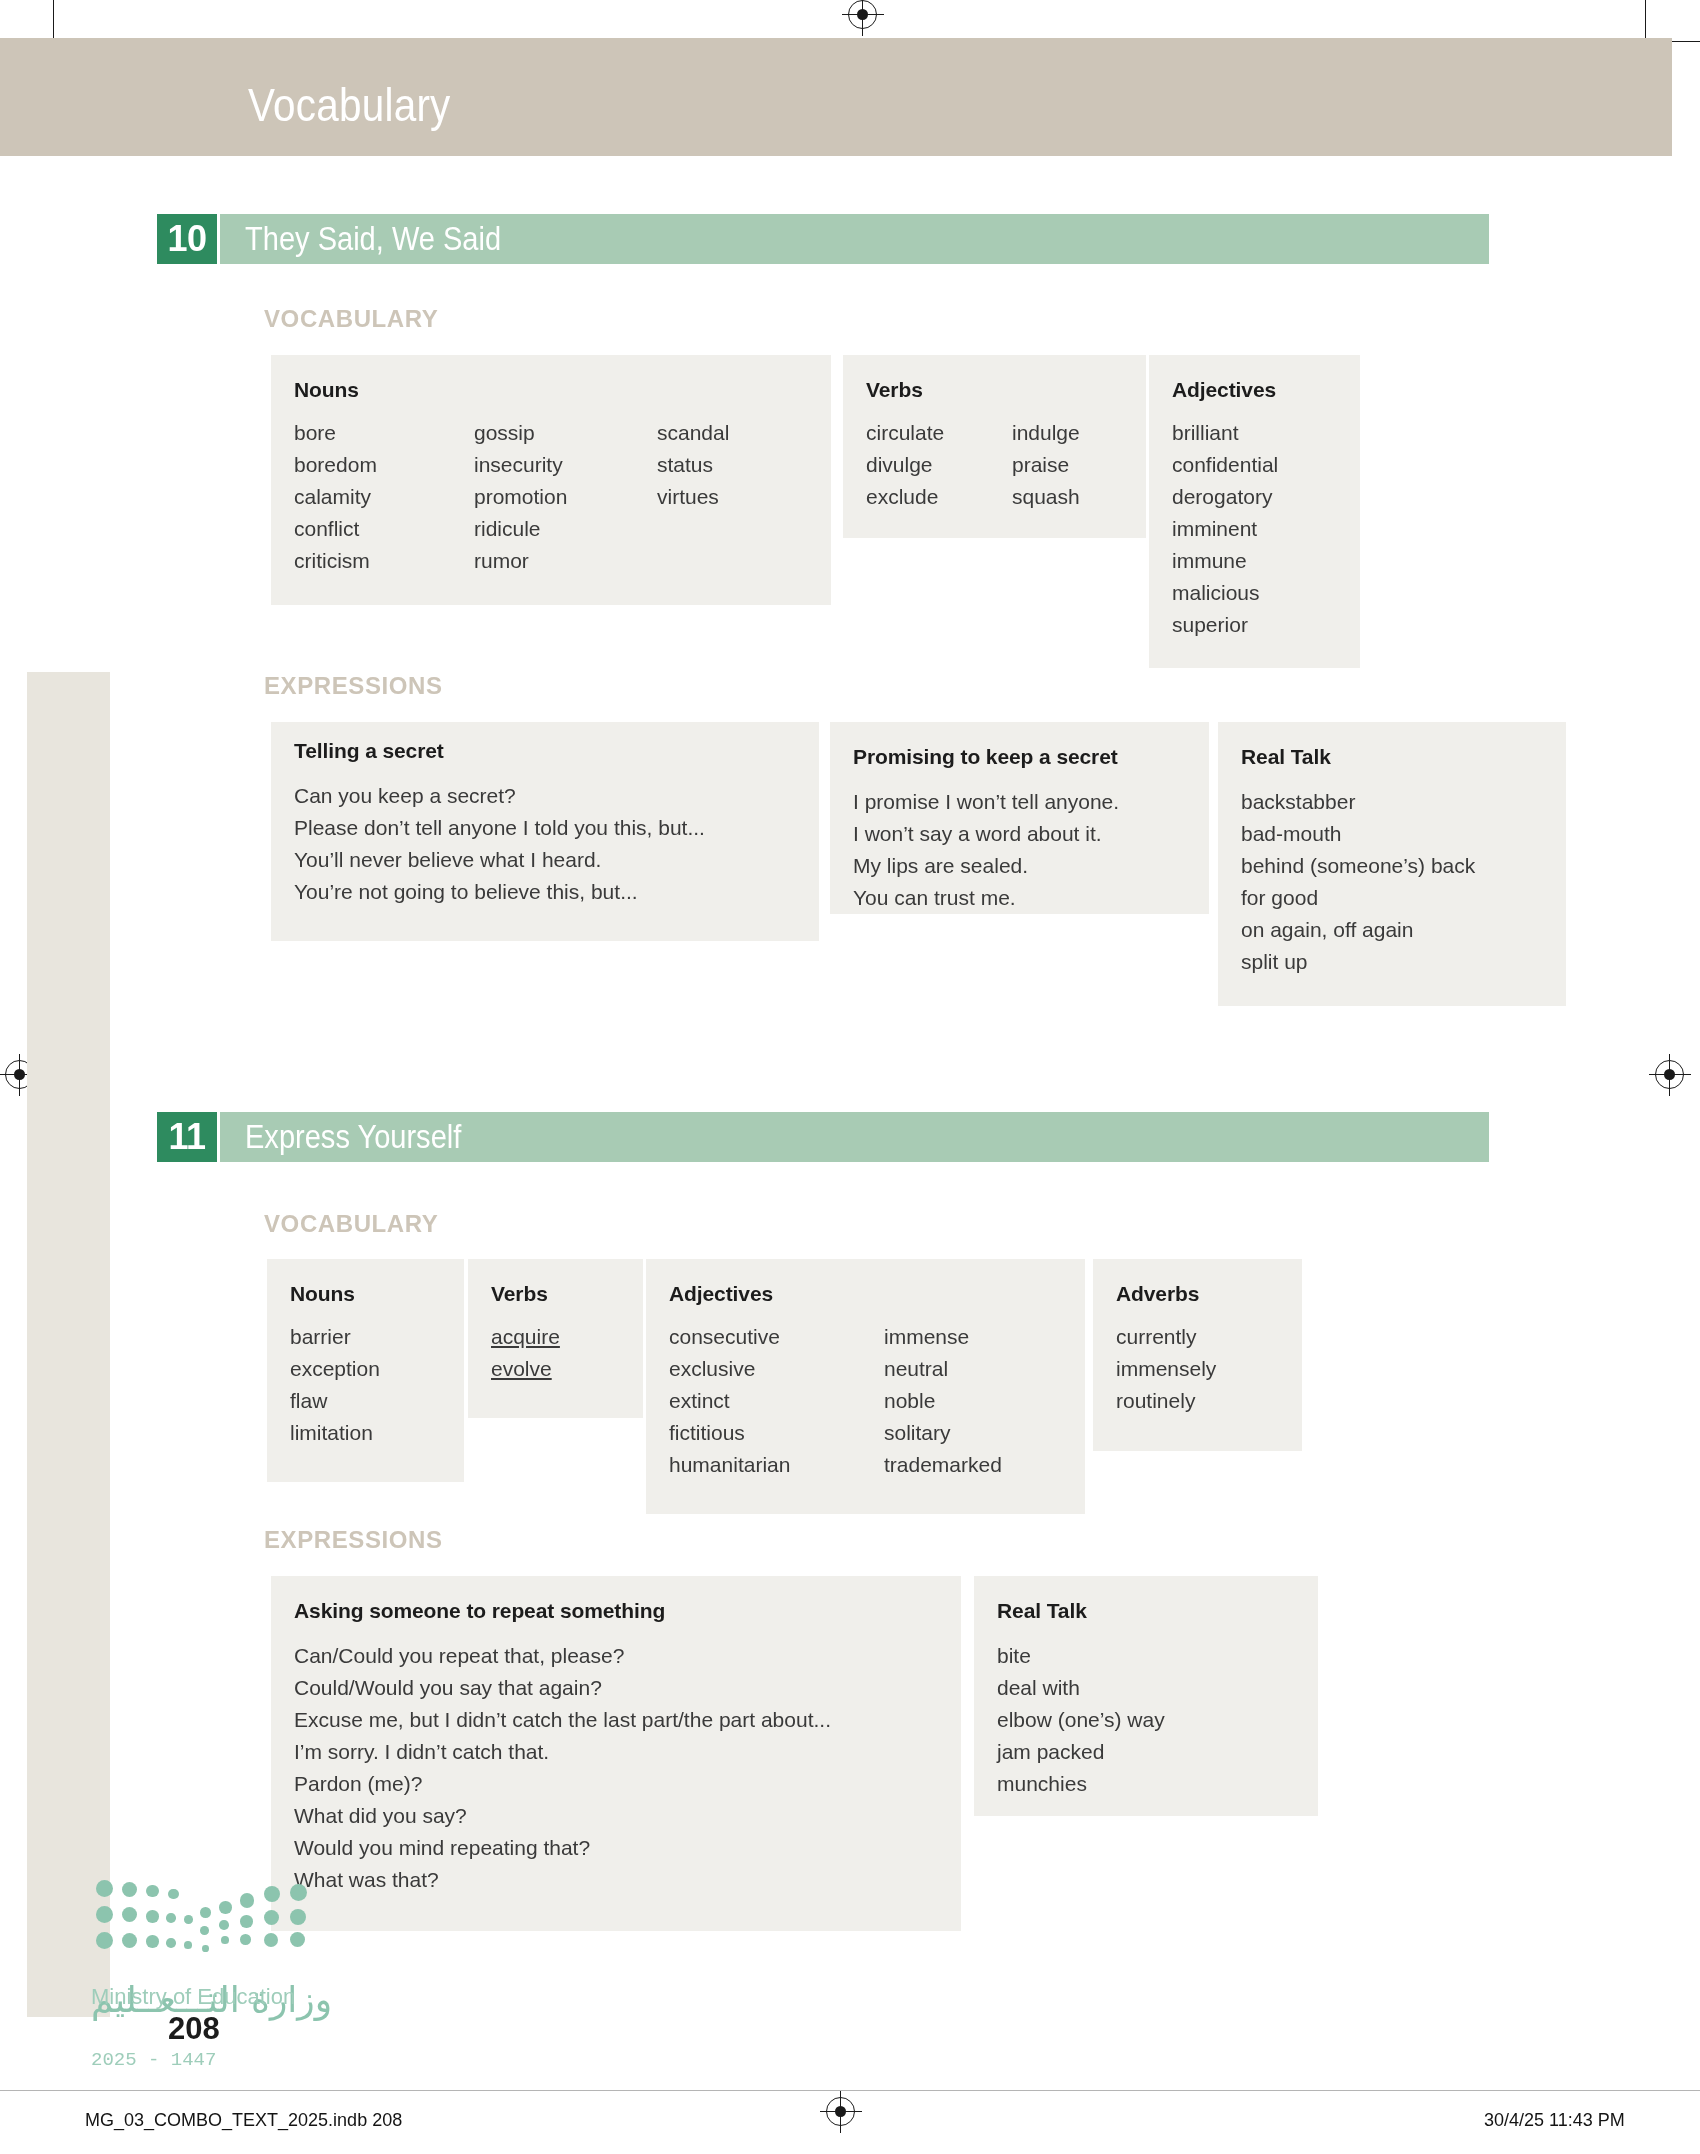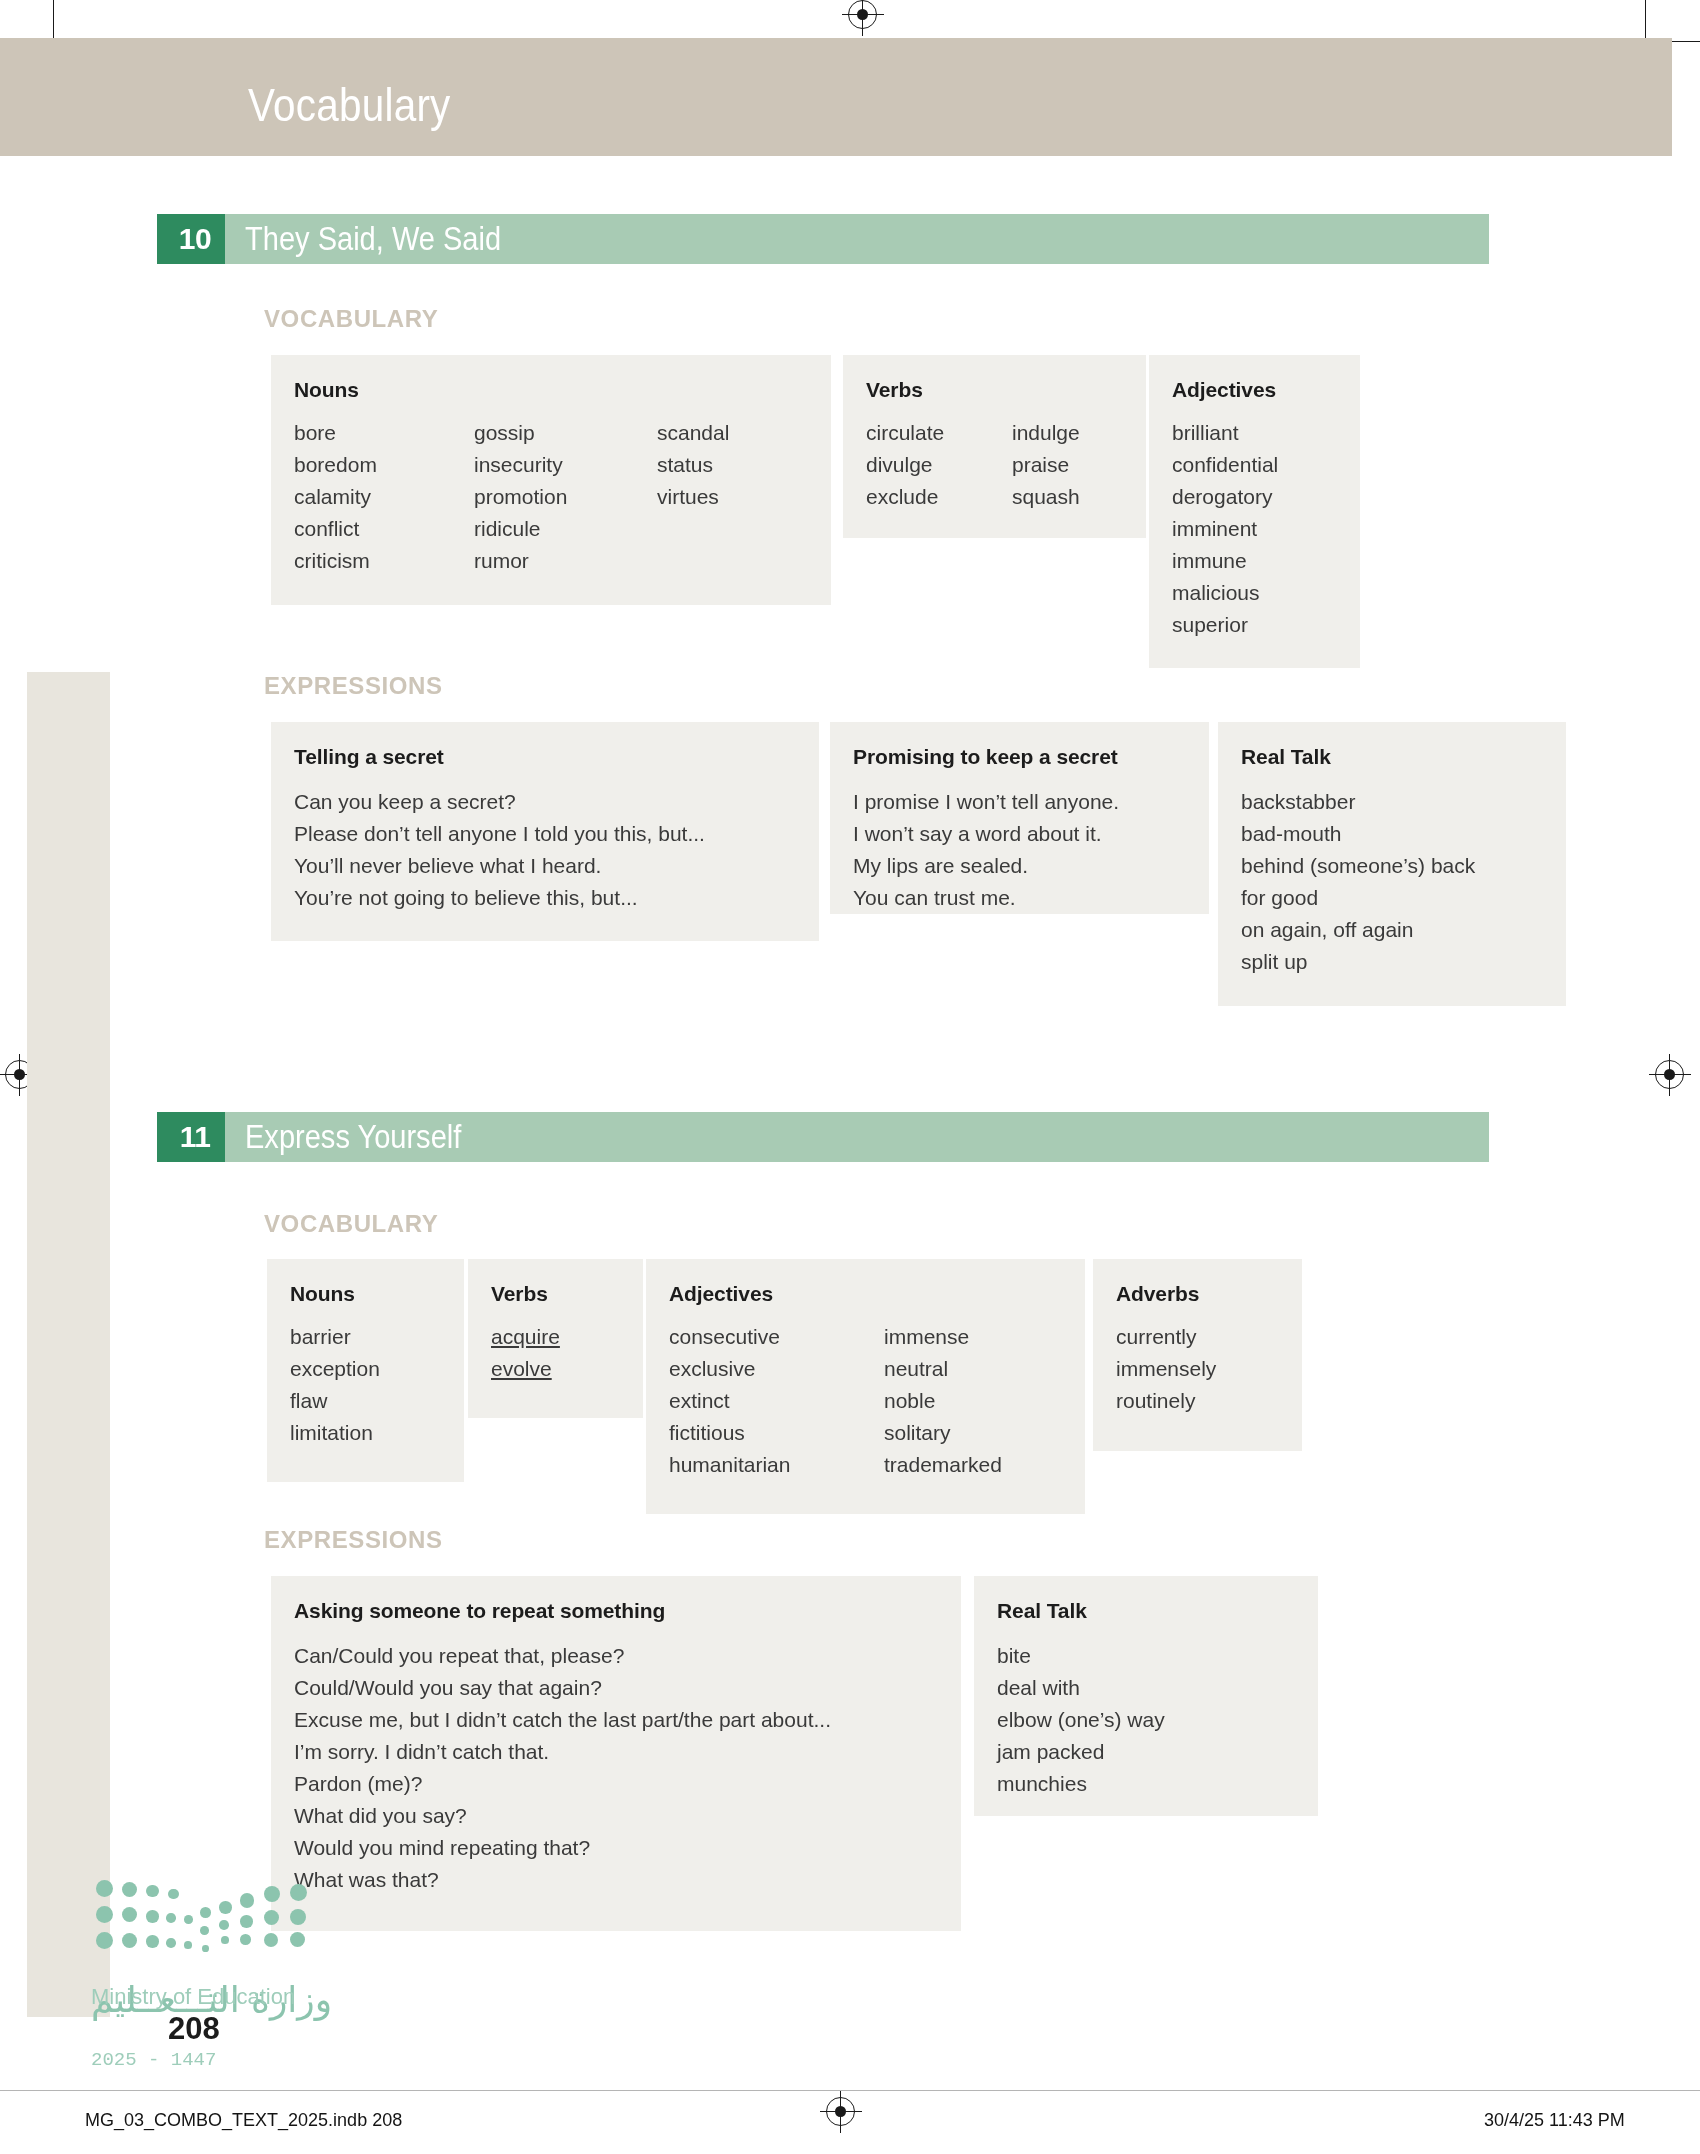--- a/index.html
+++ b/index.html
@@ -75,28 +75,27 @@
   .unit-bar {
     position: absolute;
     height: 50px;
   }
   .unit-num {
     position: absolute;
     left: 0; top: 0;
     width: 60px; height: 50px;
     background: #2e8b5f;
     color: #ffffff;
-    font-size: 30px;
+    font-size: 36px;
     font-weight: 700;
     display: flex;
     align-items: center;
     justify-content: center;
     font-family: "Liberation Sans Narrow", "Liberation Sans", sans-serif;
     letter-spacing: -0.5px;
-    padding-left: 8px;
   }
   .unit-title-bg {
     position: absolute;
     left: 63px; top: 0;
     height: 50px;
     background: #a8cbb4;
   }
   .unit-title {
     position: absolute;
     left: 88px; top: 50%;
@@ -291,21 +290,21 @@
       <div>derogatory</div>
       <div>imminent</div>
       <div>immune</div>
       <div>malicious</div>
       <div>superior</div>
     </div>
   </div>
 
   <div class="sec-label" style="left:264px;top:672px;">EXPRESSIONS</div>
 
-  <div class="box" style="left:227px;top:722px;width:548px;height:219px;padding:23px 0 0 23px;">
+  <div class="box" style="left:227px;top:722px;width:548px;height:219px;padding:17px 0 0 23px;">
     <div class="box-title">Telling a secret</div>
     <div class="wordlist" style="margin-top:17.3px;">
       <div>Can you keep a secret?</div>
       <div>Please don’t tell anyone I told you this, but...</div>
       <div>You’ll never believe what I heard.</div>
       <div>You’re not going to believe this, but...</div>
     </div>
   </div>
 
   <div class="box" style="left:786px;top:722px;width:379px;height:192px;padding:23px 0 0 23px;">

